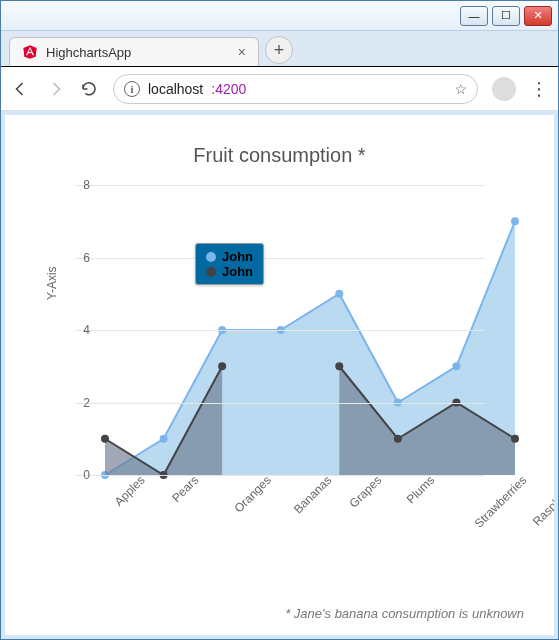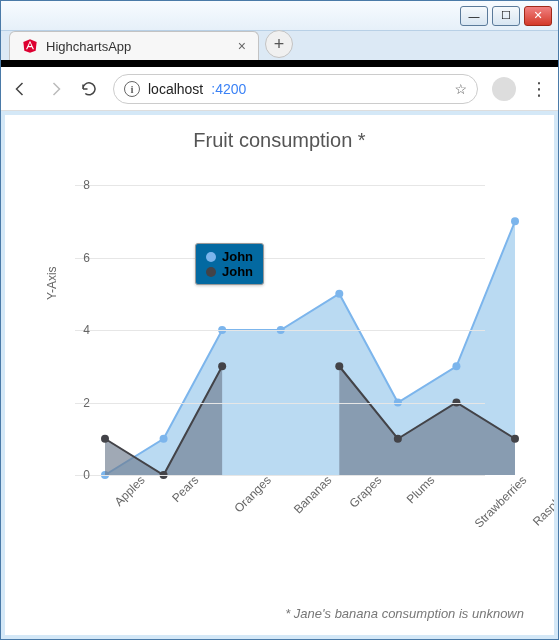--- a/index.html
+++ b/index.html
@@ -42,21 +42,21 @@
     color: #fff;
     border-color: #a02818;
   }
   .tabstrip {
     height: 36px;
     background: #dce9f5;
     display: flex;
     align-items: flex-end;
     padding-left: 8px;
     gap: 6px;
-    border-bottom: 7px solid #000000;
+    border-bottom: 1px solid #000000;
   }
   .tab {
     background: #f7f7f7;
     border: 1px solid #c3c3c3;
     border-bottom: none;
     border-radius: 6px 6px 0 0;
     padding: 6px 12px;
     display: flex;
     align-items: center;
     gap: 8px;
@@ -113,41 +113,42 @@
     width: 16px; height: 16px;
     border: 1.5px solid #666;
     border-radius: 50%;
     display: inline-flex; align-items: center; justify-content: center;
     font-size: 11px;
     color: #666;
     font-family: serif;
     font-weight: bold;
   }
   .urlbar .host { color: #222; }
-  .urlbar .port { color: #3b82f6; }
+  .urlbar .port { color: #a21caf; }
   .urlbar .star { margin-left: auto; color: #555; cursor: pointer; }
   .avatar {
     width: 24px; height: 24px; border-radius: 50%;
     background: #ddd; cursor: pointer;
   }
   .menu-dots { cursor: pointer; color: #444; font-size: 18px; }
 
   .content {
     flex: 1;
     background: #fff;
     margin: 4px;
     position: relative;
     overflow: hidden;
   }
 
   .chart-title {
     text-align: center;
     font-size: 20px;
     color: #555;
     padding-top: 14px;
+    margin-top: 15px;
   }
   .chart-area {
     position: absolute;
     left: 70px;
     top: 60px;
     width: 440px;
     height: 340px;
   }
   .plot {
     position: absolute;

